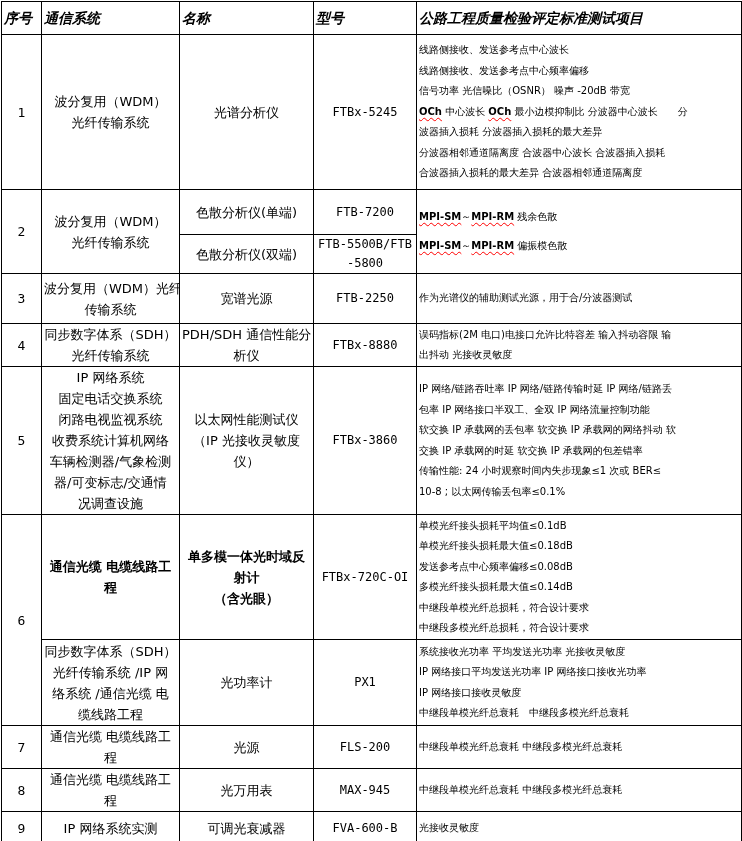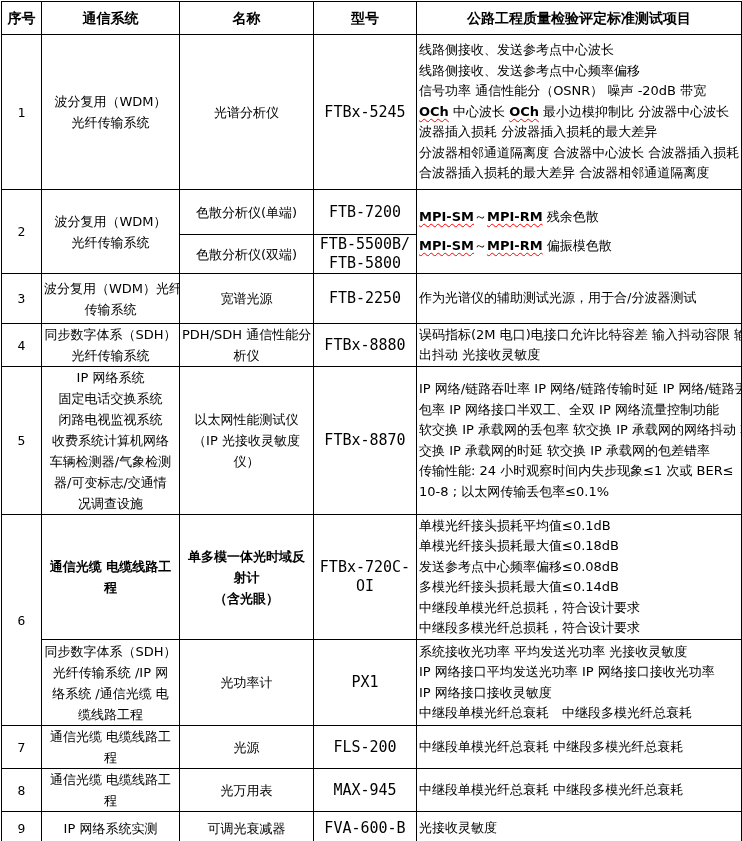--- a/index.html
+++ b/index.html
@@ -25,48 +25,49 @@
   table.doc-table td {
     border: 1px solid #000000;
     padding: 0 2px;
     overflow: hidden;
     vertical-align: middle;
     box-sizing: border-box;
   }
   table.doc-table th {
     font-size: 14px;
     font-weight: bold;
-    text-align: center;
+    text-align: left;
     line-height: 18px;
+    font-style: italic;
   }
   td.col-index, td.col-system, td.col-name, td.col-model {
     text-align: center;
   }
   td.col-index {
     font-family: "DejaVu Sans Mono", monospace;
     font-size: 13px;
   }
   td.col-system, td.col-name {
     font-size: 13px;
   }
   td.col-system .line, td.col-name .line {
     line-height: 21px;
   }
   td.col-model {
     font-family: "DejaVu Sans Mono", monospace;
-    font-size: 15px;
+    font-size: 12px;
     word-break: break-all;
   }
   td.col-model .line {
     line-height: 19px;
     white-space: normal;
   }
   td.col-items {
     text-align: left;
-    font-size: 13px;
+    font-size: 10px;
     padding: 2px 4px 2px 6px;
   }
   td.col-items .line {
     line-height: 20.5px;
     white-space: nowrap;
   }
   .line {
     white-space: nowrap;
   }
   td.bold {
@@ -116,21 +117,21 @@
           </td>
           <td class="col-name">
             <div class="line">光谱分析仪</div>
           </td>
           <td class="col-model">
             <div class="line">FTBx-5245</div>
           </td>
           <td class="col-items">
             <div class="line">线路侧接收、发送参考点中心波长</div>
             <div class="line">线路侧接收、发送参考点中心频率偏移</div>
-            <div class="line">信号功率 通信性能分（OSNR） 噪声 -20dB 带宽</div>
+            <div class="line">信号功率 光信噪比（OSNR） 噪声 -20dB 带宽</div>
             <div class="line"><span class="wavy">OCh</span><span class=""> 中心波长 </span><span class="wavy">OCh</span><span class=""> 最小边模抑制比 分波器中心波长　　分</span></div>
             <div class="line">波器插入损耗 分波器插入损耗的最大差异</div>
             <div class="line">分波器相邻通道隔离度 合波器中心波长 合波器插入损耗</div>
             <div class="line">合波器插入损耗的最大差异 合波器相邻通道隔离度</div>
           </td>
         </tr>
         <tr style="height: 45px;">
           <td class="col-index" rowspan="2">
             <div class="line">2</div>
           </td>
@@ -207,21 +208,21 @@
             <div class="line">车辆检测器/气象检测</div>
             <div class="line">器/可变标志/交通情</div>
             <div class="line">况调查设施</div>
           </td>
           <td class="col-name">
             <div class="line">以太网性能测试仪</div>
             <div class="line">（IP 光接收灵敏度</div>
             <div class="line">仪）</div>
           </td>
           <td class="col-model">
-            <div class="line">FTBx-8870</div>
+            <div class="line">FTBx-3860</div>
           </td>
           <td class="col-items">
             <div class="line">IP 网络/链路吞吐率 IP 网络/链路传输时延 IP 网络/链路丢</div>
             <div class="line">包率 IP 网络接口半双工、全双 IP 网络流量控制功能</div>
             <div class="line">软交换 IP 承载网的丢包率 软交换 IP 承载网的网络抖动 软</div>
             <div class="line">交换 IP 承载网的时延 软交换 IP 承载网的包差错率</div>
             <div class="line">传输性能: 24 小时观察时间内失步现象≤1 次或 BER≤</div>
             <div class="line">10-8 ; 以太网传输丢包率≤0.1%</div>
           </td>
         </tr>

